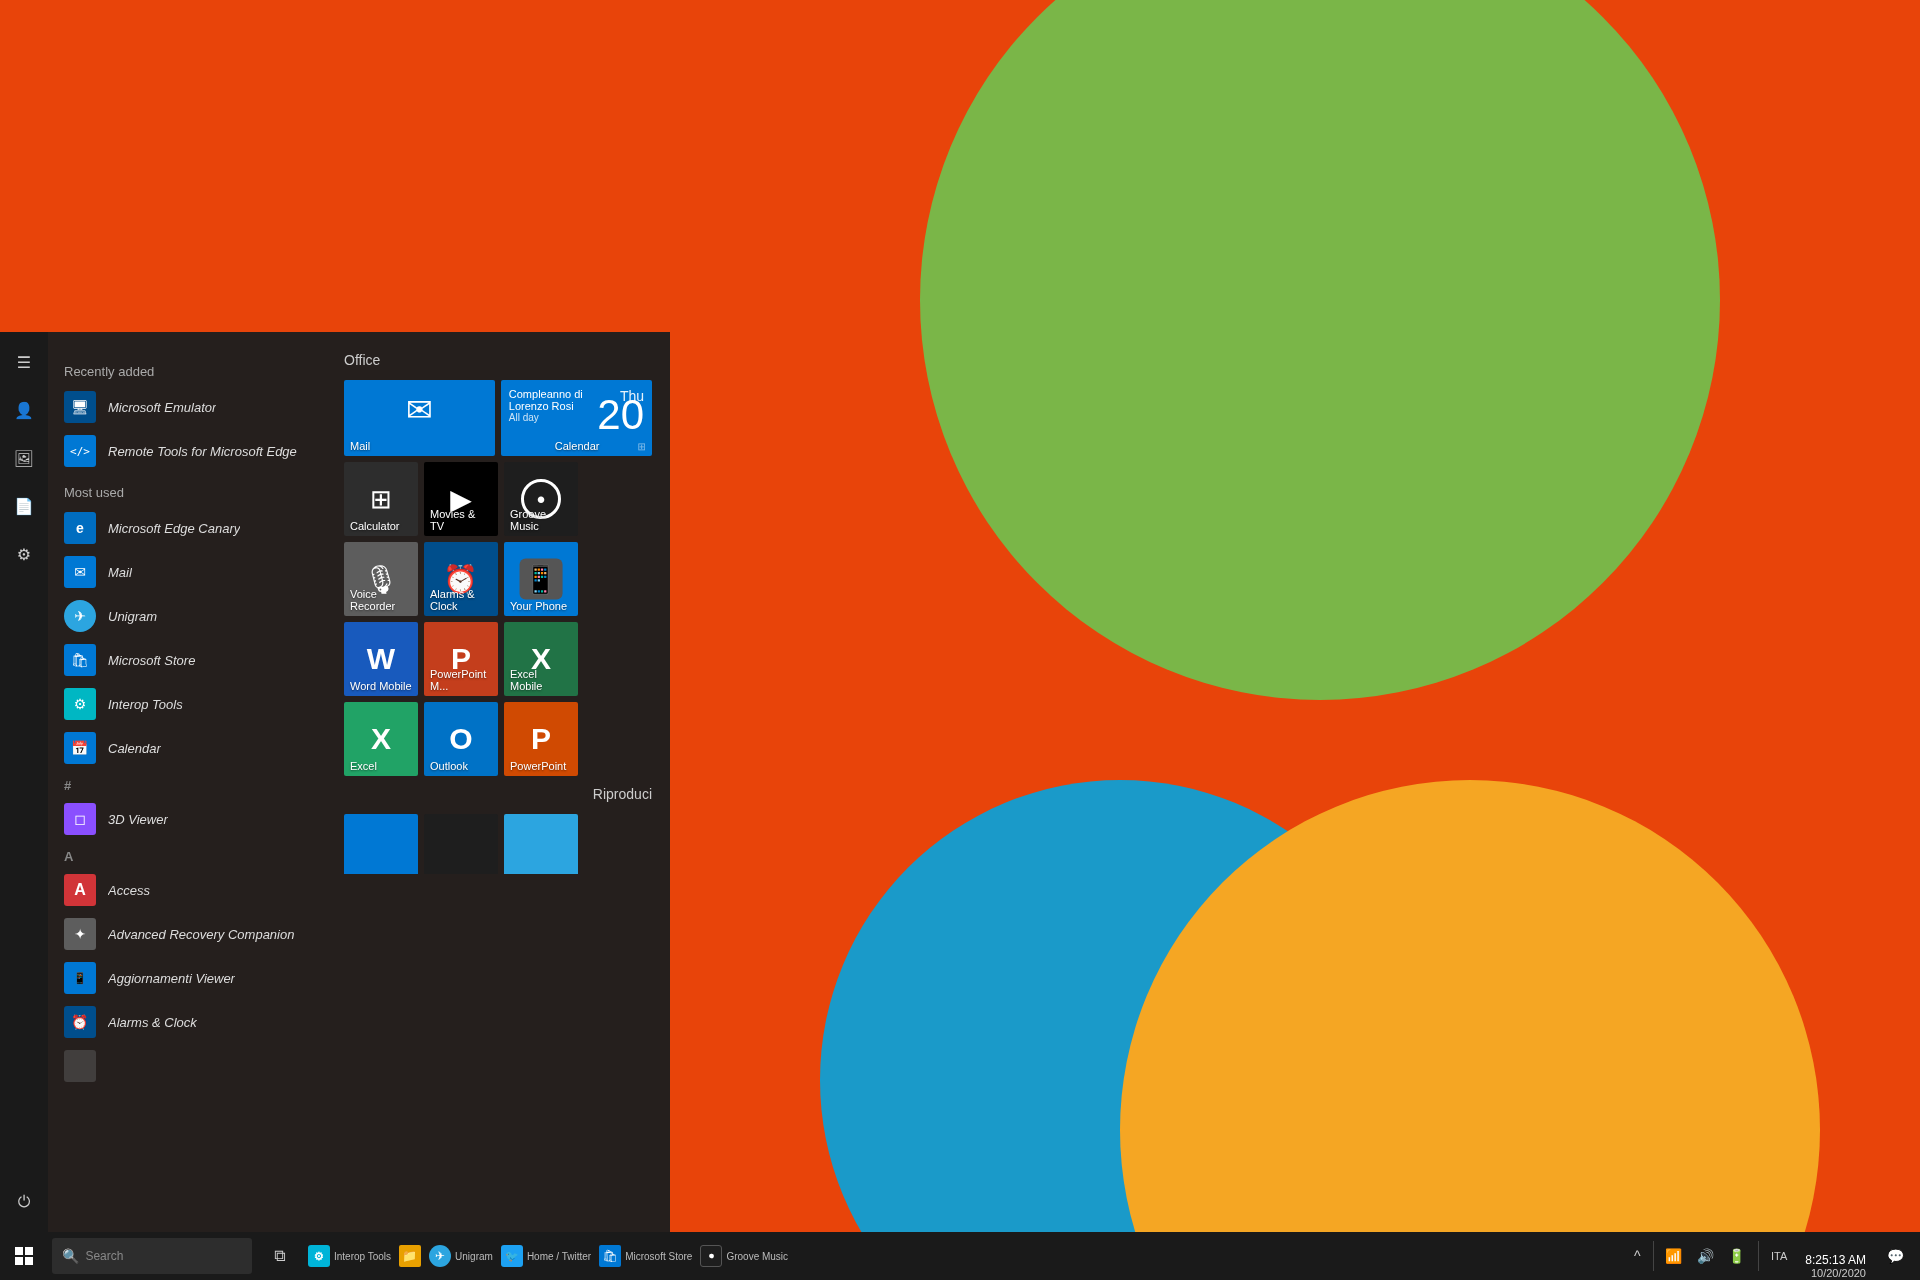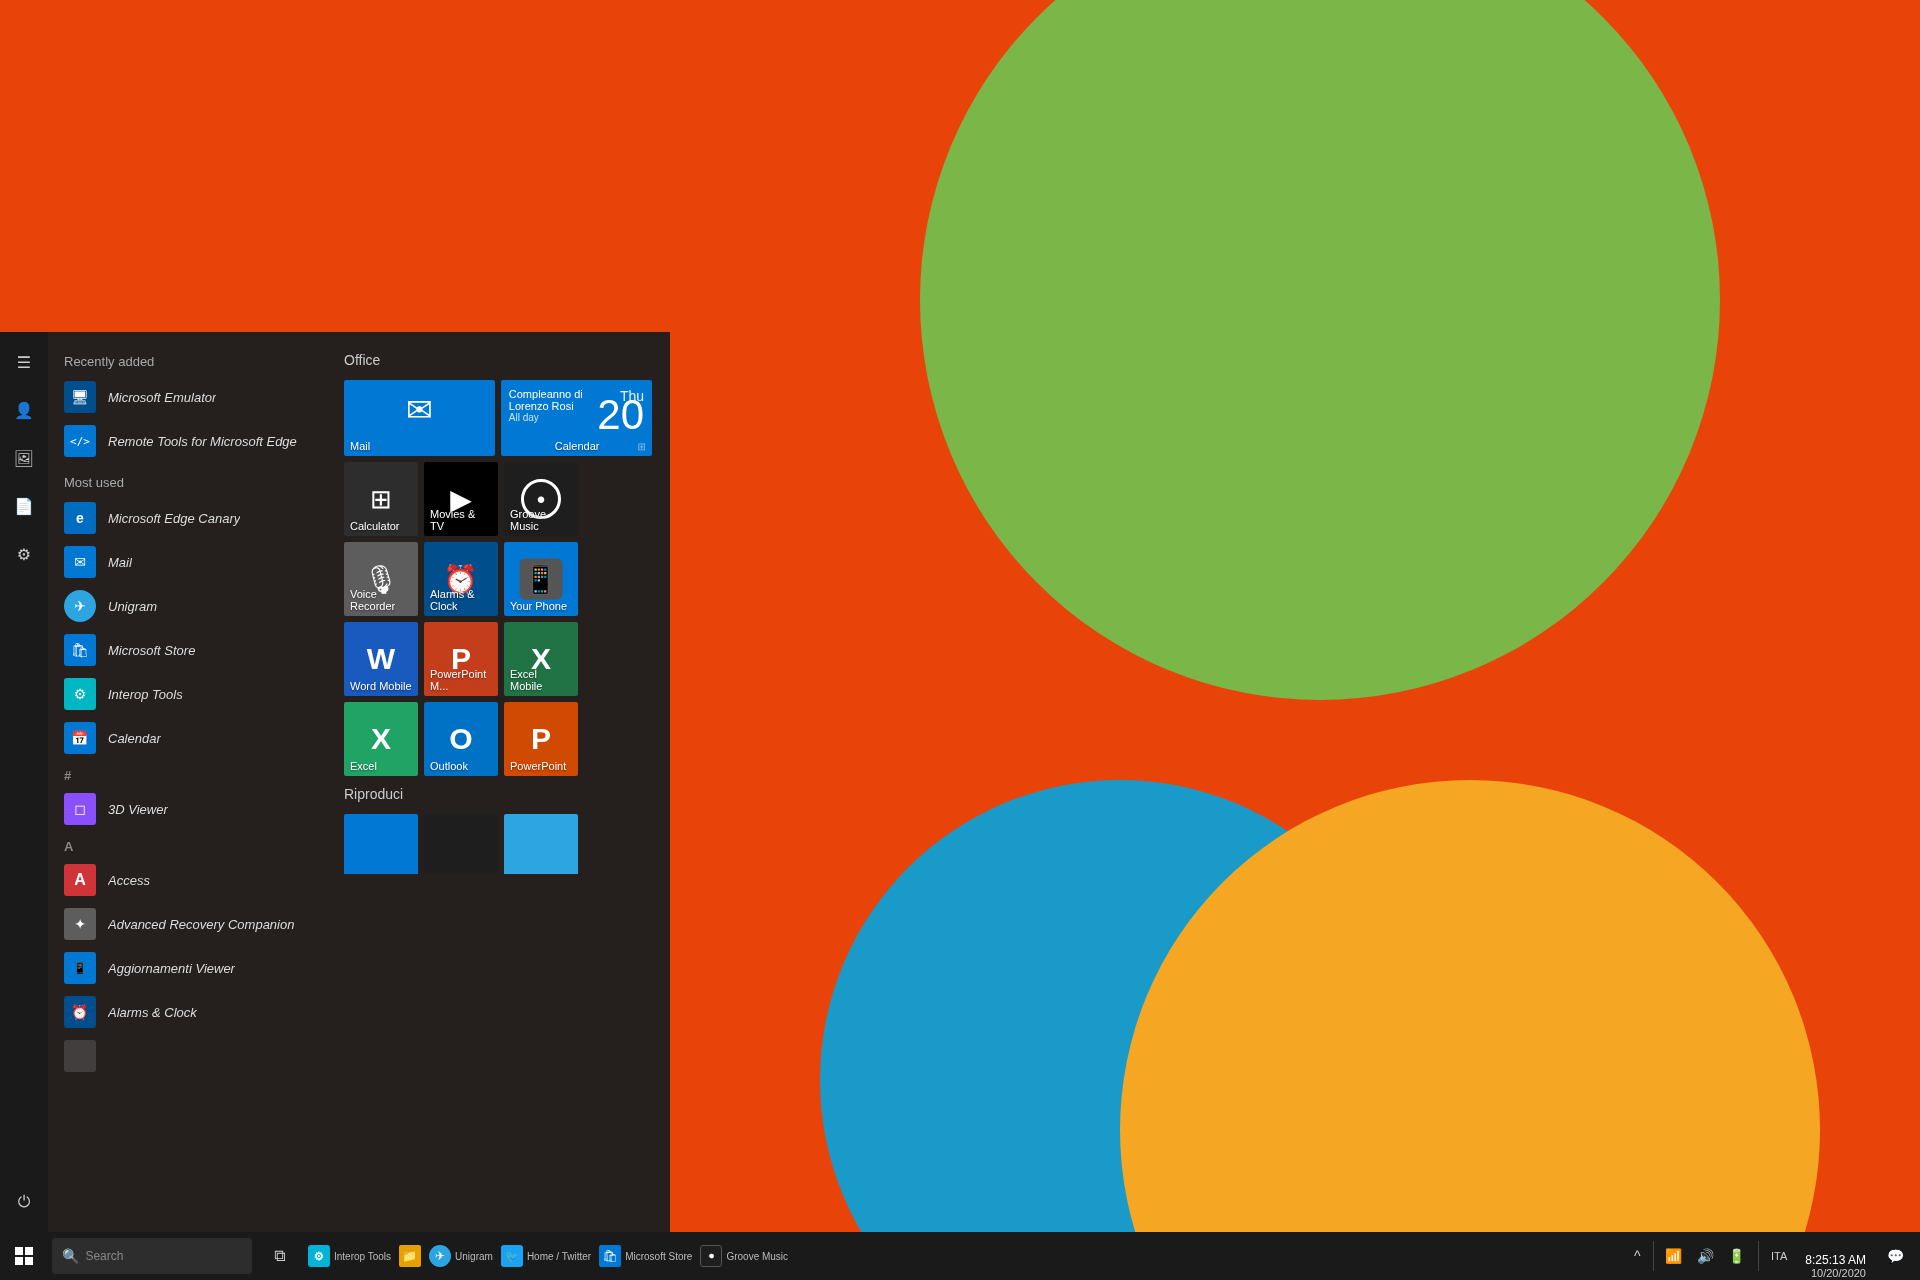--- a/index.html
+++ b/index.html
@@ -121,21 +121,21 @@
       color: #ccc;
       font-size: 16px;
     }
 
     
     .start-applist {
       position: absolute;
       left: 48px; top: 0;
       width: 280px; height: 100%;
       overflow-y: auto;
-      padding: 10px 0;
+      padding: 20px 0;
     }
     .start-applist::-webkit-scrollbar { width: 4px; }
     .start-applist::-webkit-scrollbar-thumb { background: #555; }
 
     .section-header {
       font-size: 13px; color: #aaa;
       padding: 12px 16px 6px 16px;
       font-weight: 400;
     }
     .alpha-header {
@@ -463,21 +463,21 @@
       <div class="tile tile-medium tile-outlook">
         <div class="tile-icon-wrap" style="font-size:30px; font-weight:bold;">O</div>
         <span class="tile-name">Outlook</span>
       </div>
       <div class="tile tile-medium tile-ppt">
         <div class="tile-icon-wrap" style="font-size:30px; font-weight:bold;">P</div>
         <span class="tile-name">PowerPoint</span>
       </div>
     </div>
 
-    <div class="tiles-group-header" style="margin-top:10px;">Riproduci</div>
+    <div class="tiles-group-header" style="margin-top:10px;text-align:right;">Riproduci</div>
 
     <div class="tiles-grid" style="flex-wrap:nowrap; gap:6px; overflow:hidden; max-height:60px;">
       <div class="tile tile-medium" style="background:#0078d4;">
         
       </div>
       <div class="tile tile-medium" style="background:#1e1e1e;">
         
       </div>
       <div class="tile tile-medium" style="background:#2ca5e0;">
         

